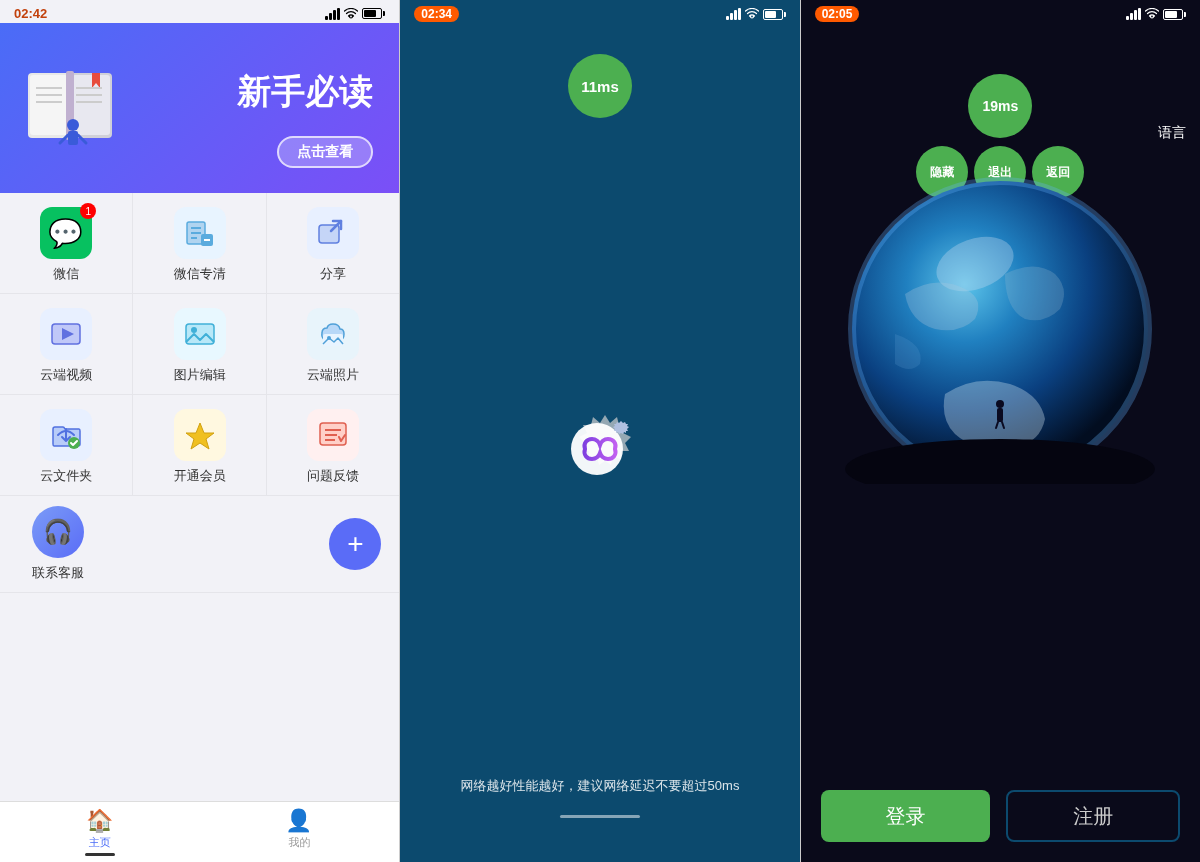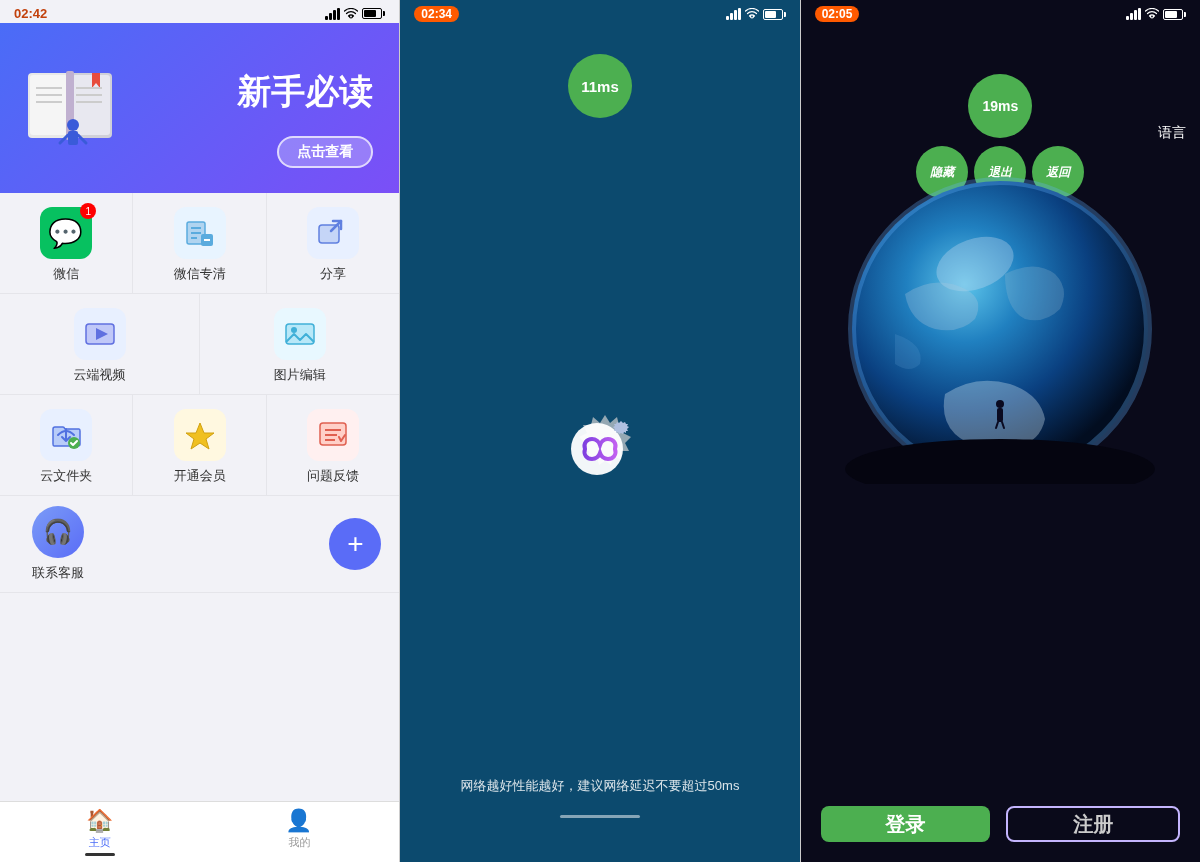--- a/index.html
+++ b/index.html
@@ -279,21 +279,20 @@
       display: flex;
       align-items: center;
       justify-content: center;
       font-size: 14px;
       font-weight: 700;
     }
     .p3-menu-row {
       display: flex;
       gap: 6px;
       margin-top: 4px;
-      font-style: italic;
     }
     .p3-menu-btn {
       background: #4caf50;
       color: white;
       border-radius: 50%;
       width: 52px;
       height: 52px;
       display: flex;
       align-items: center;
       justify-content: center;
@@ -311,31 +310,31 @@
     .p3-buttons {
       position: absolute;
       bottom: 20px;
       left: 0; right: 0;
       display: flex;
       gap: 16px;
       padding: 0 20px;
     }
     .p3-btn {
       flex: 1;
-      height: 36px;
+      height: 52px;
       border-radius: 8px;
       display: flex;
       align-items: center;
       justify-content: center;
       font-size: 20px;
-      font-weight: 700;
+      font-weight: 400;
       cursor: pointer;
     }
     .p3-btn-login { background: #4caf50; color: white; }
-    .p3-btn-register { background: transparent; border: 2px solid #c4b5fd; color: #ccc; }
+    .p3-btn-register { background: transparent; border: 2px solid #0c4a6e; color: #ccc; }
 
     
     .book-svg { width: 100%; height: 100%; }
 
     
     .notif-badge {
       position: absolute;
       top: -4px;
       right: -4px;
       background: red;
@@ -510,20 +509,31 @@
       </div>
       <div class="grid-item">
         <div class="grid-icon icon-photo-edit">
           <svg width="32" height="32" viewBox="0 0 32 32">
             <rect x="2" y="6" width="28" height="20" rx="3" fill="#b8e8f8" stroke="#40b0d8" stroke-width="1.5"></rect>
             <circle cx="10" cy="12" r="3" fill="#40b0d8"></circle>
             <polyline points="2,24 10,16 16,22 22,16 30,24" fill="none" stroke="#40b0d8" stroke-width="2" stroke-linejoin="round"></polyline>
           </svg>
         </div>
         <span class="grid-label">图片编辑</span>
+      </div>
+      <div class="grid-item">
+        <div class="grid-icon icon-cloud-photo">
+          <svg width="32" height="32" viewBox="0 0 32 32">
+            <path d="M8 22 Q4 20 5 15 Q5 10 10 10 Q11 6 16 6 Q22 6 23 11 Q27 11 27 16 Q27 22 22 22Z" fill="#b8d8f8" stroke="#50a0d8" stroke-width="1.5"></path>
+            <rect x="6" y="16" width="20" height="12" rx="2" fill="#e8f4ff"></rect>
+            <circle cx="12" cy="20" r="2" fill="#50a0d8"></circle>
+            <polyline points="6,26 12,20 17,24 21,20 26,26" fill="none" stroke="#50a0d8" stroke-width="1.5" stroke-linejoin="round"></polyline>
+          </svg>
+        </div>
+        <span class="grid-label">云端照片</span>
       </div>
     </div>
 
     <div class="grid-row">
       <div class="grid-item">
         <div class="grid-icon icon-cloud-folder">
           <svg width="32" height="32" viewBox="0 0 32 32">
             <path d="M3 10 Q3 8 5 8 L13 8 Q14 8 15 10 L29 10 Q30 10 30 12 L30 25 Q30 27 28 27 L4 27 Q3 27 3 25Z" fill="#b8ccf8" stroke="#5070e0" stroke-width="1.5"></path>
             <path d="M8 16 Q16 8 24 16" fill="none" stroke="#5070e0" stroke-width="2" stroke-linecap="round"></path>
             <line x1="16" y1="10" x2="16" y2="20" stroke="#5070e0" stroke-width="2" stroke-linecap="round"></line>

